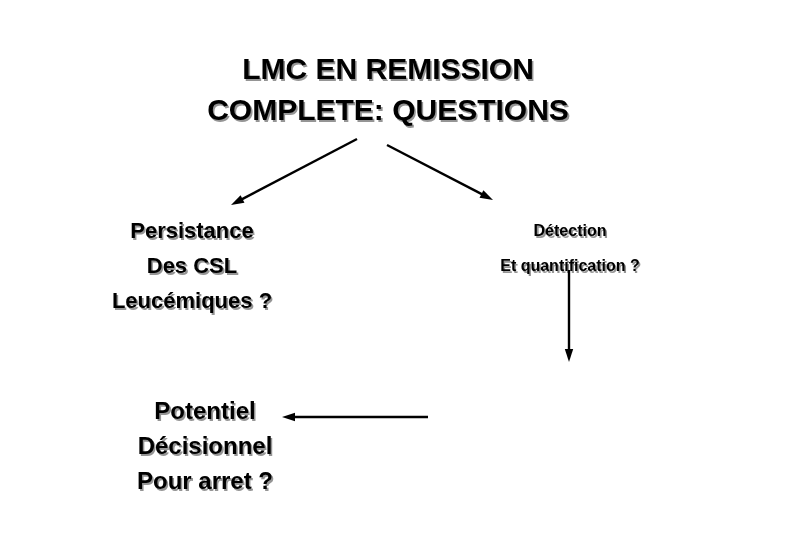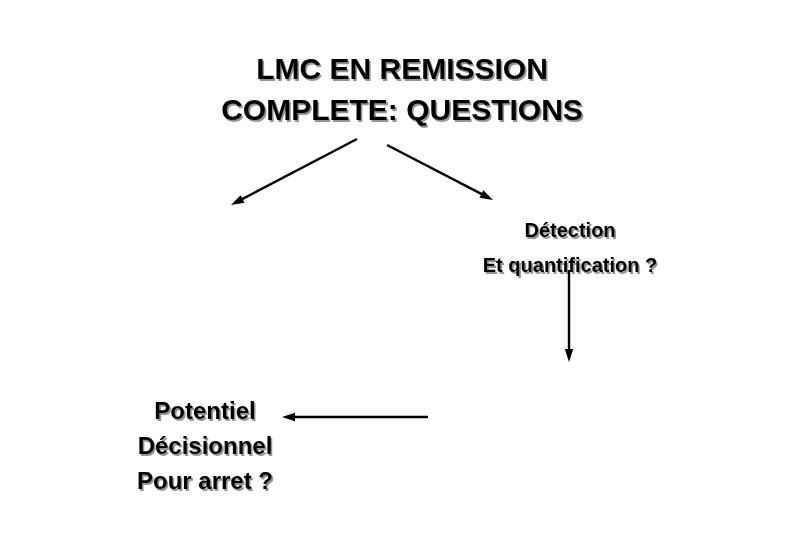--- a/index.html
+++ b/index.html
@@ -23,37 +23,37 @@
     position: absolute;
     font-weight: bold;
     color: #000000;
     text-align: center;
     white-space: pre-line;
     line-height: 35px;
     text-shadow: 1.6px 1.6px 0 rgba(130,130,130,0.85);
     letter-spacing: 0px;
   }
   #title {
-    left: 102px;
+    left: 88px;
     top: 48px;
     width: 600px;
     font-size: 30px;
     line-height: 41px;
   }
   #persistance {
     left: 42px;
     top: 213px;
     width: 300px;
     font-size: 22px;
   }
   #detection {
     left: 420px;
     top: 213px;
     width: 300px;
-    font-size: 20px;
+    font-size: 16px;
   }
   #developpement {
     left: 420px;
     top: 363px;
     width: 300px;
     font-size: 22px;
   }
   #potentiel {
     left: 55px;
     top: 393px;
@@ -70,20 +70,23 @@
   }
 </style>
 </head>
 <body>
 
 <div id="slide">
 
   <div class="txt" id="title">LMC EN REMISSION
 COMPLETE: QUESTIONS</div>
 
+  <div class="txt" id="persistance">Persistance
+Des CSL
+Leucémiques ?</div>
 
   <div class="txt" id="detection">Détection
 Et quantification ?</div>
 
 
   <div class="txt" id="potentiel">Potentiel
 Décisionnel
 Pour arret ?</div>
 
   <svg id="arrows" viewBox="0 0 810 540">

